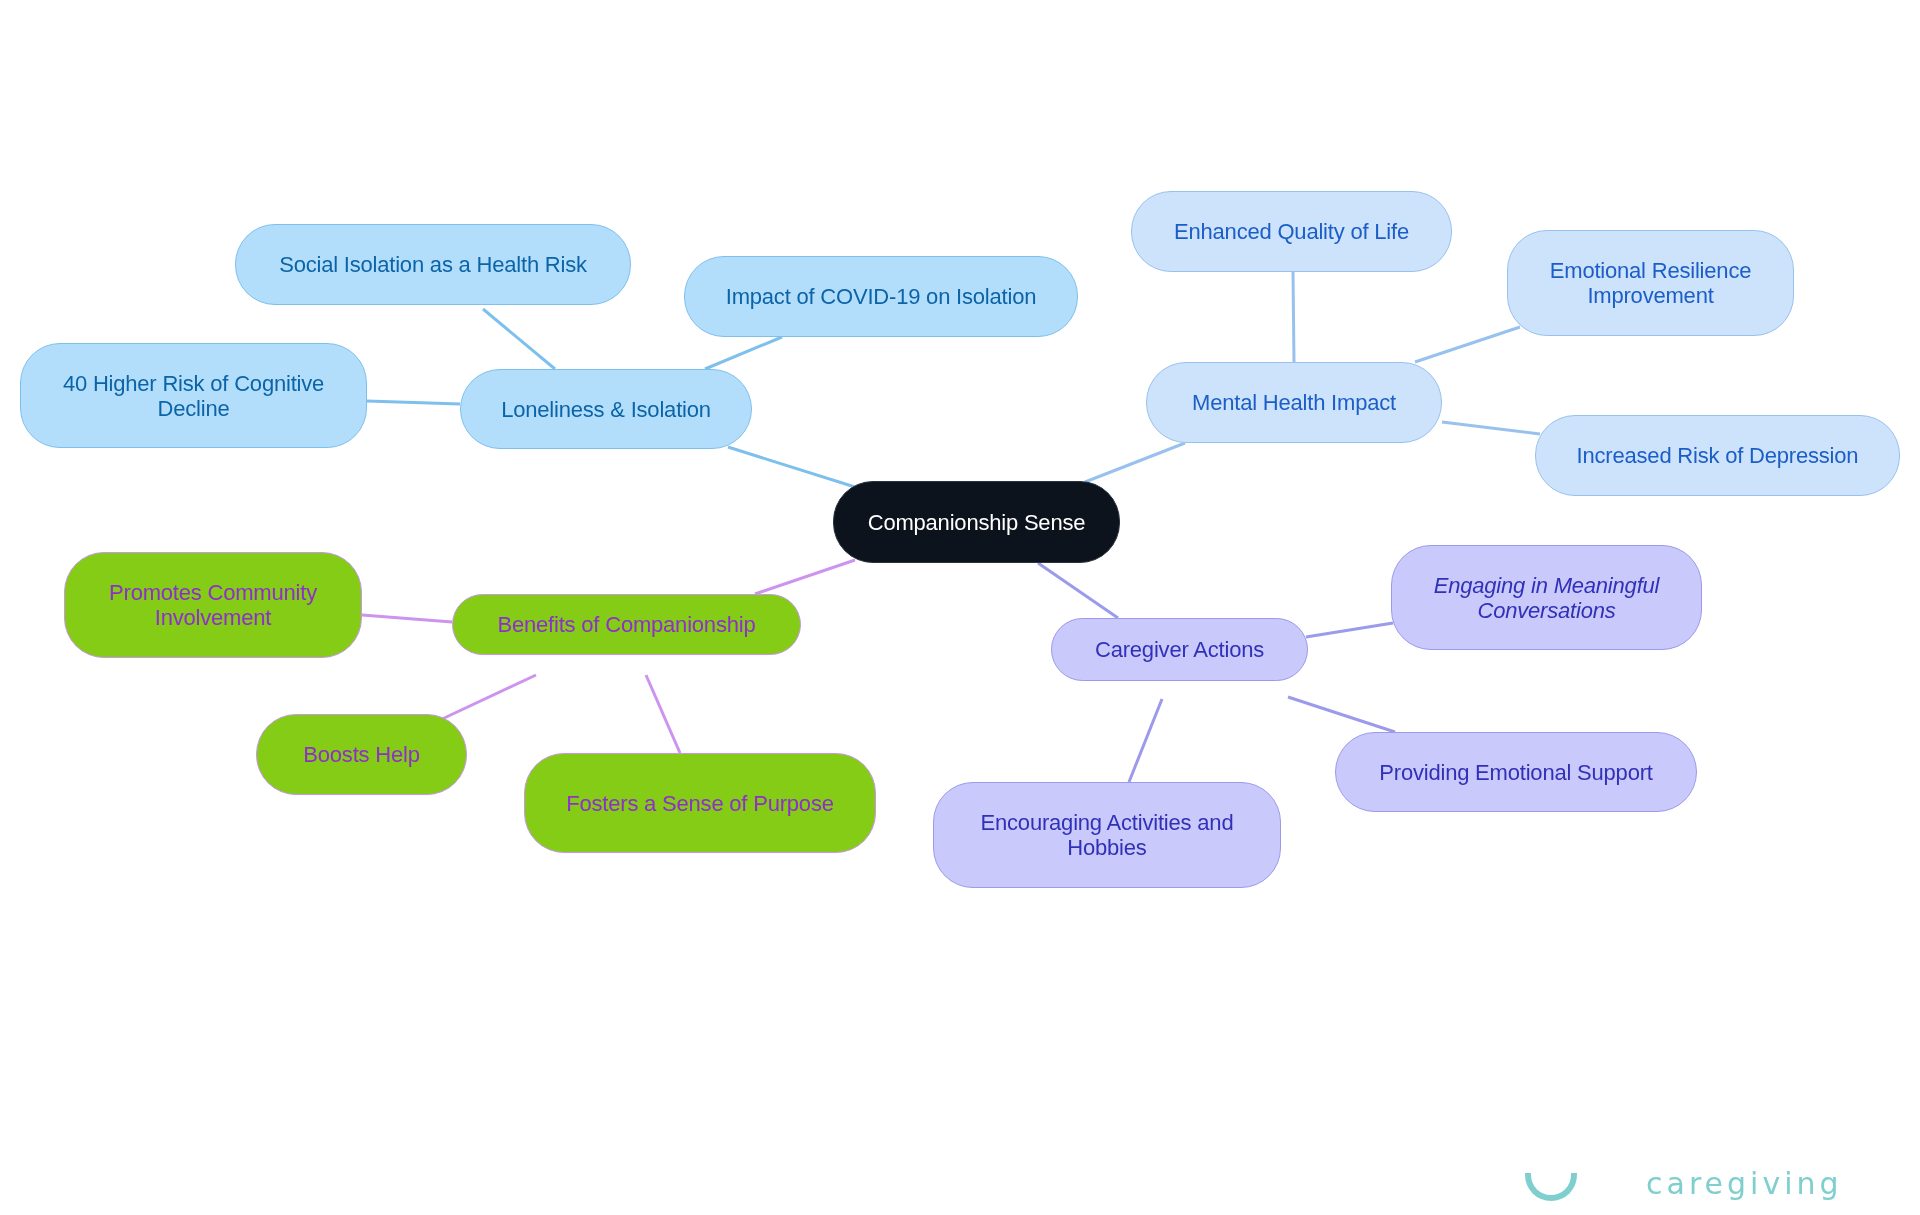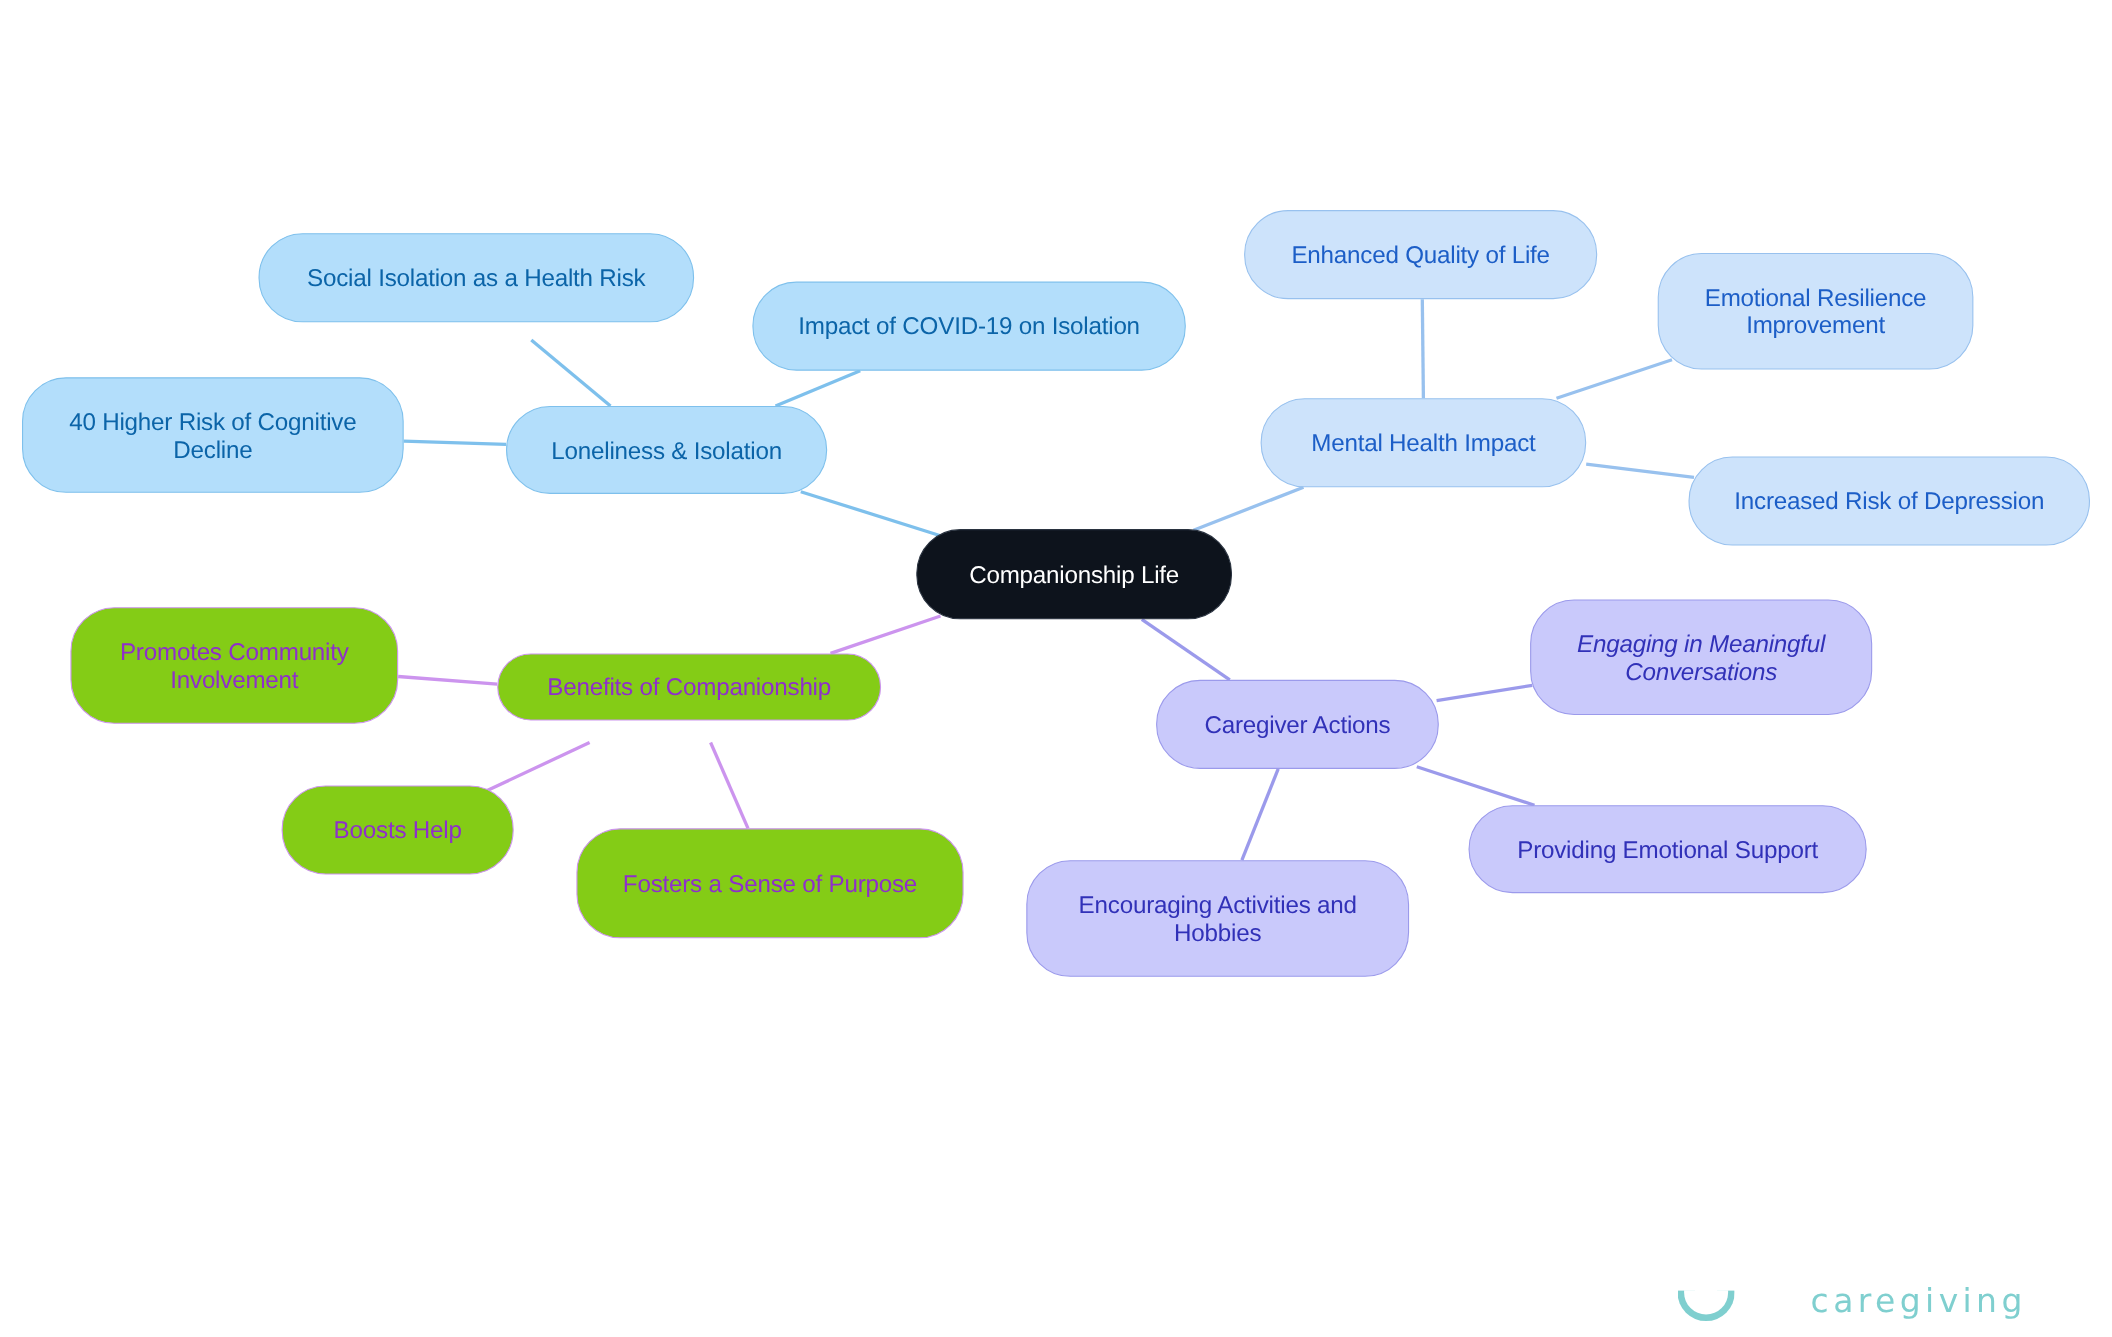--- a/index.html
+++ b/index.html
@@ -35,27 +35,27 @@
     <line x1="536" y1="675" x2="440" y2="720" stroke="#cc94ee"></line>
     <line x1="646" y1="675" x2="680" y2="753" stroke="#cc94ee"></line>
     <line x1="1038" y1="563" x2="1118" y2="618" stroke="#9b9aeb"></line>
     <line x1="1306" y1="637" x2="1393" y2="623" stroke="#9b9aeb"></line>
     <line x1="1288" y1="697" x2="1395" y2="732" stroke="#9b9aeb"></line>
     <line x1="1162" y1="699" x2="1129" y2="782" stroke="#9b9aeb"></line>
   </g>
 </svg>
 
 <div class="node root" style="left:833px;top:481px;width:287px;height:82px;">
-    <span>Companionship Life</span>
+    <span>Companionship Sense</span>
   </div>
 
 <div class="node c1" style="left:460px;top:369px;width:292px;height:80px;">
     <span>Loneliness &amp; Isolation</span>
   </div>
-<div class="node c1" style="left:235px;top:212px;width:396px;height:81px;">
+<div class="node c1" style="left:235px;top:224px;width:396px;height:81px;">
     <span>Social Isolation as a Health Risk</span>
   </div>
 <div class="node c1" style="left:684px;top:256px;width:394px;height:81px;">
     <span>Impact of COVID-19 on Isolation</span>
   </div>
 <div class="node c1" style="left:20px;top:343px;width:347px;height:105px;padding:0 34px;">
     <span>40 Higher Risk of Cognitive Decline</span>
   </div>
 
 <div class="node c2" style="left:1146px;top:362px;width:296px;height:81px;">
@@ -77,21 +77,21 @@
 <div class="node c3" style="left:64px;top:552px;width:298px;height:106px;padding:0 34px;">
     <span>Promotes Community Involvement</span>
   </div>
 <div class="node c3" style="left:256px;top:714px;width:211px;height:81px;">
     <span>Boosts Help</span>
   </div>
 <div class="node c3" style="left:524px;top:753px;width:352px;height:100px;">
     <span>Fosters a Sense of Purpose</span>
   </div>
 
-<div class="node c4" style="left:1051px;top:618px;width:257px;height:81px;">
+<div class="node c4" style="left:1051px;top:618px;width:257px;height:63px;">
     <span>Caregiver Actions</span>
   </div>
 <div class="node c4" style="left:1391px;top:545px;width:311px;height:105px;padding:0 34px;font-style:italic;">
     <span>Engaging in Meaningful Conversations</span>
   </div>
 <div class="node c4" style="left:1335px;top:732px;width:362px;height:80px;">
     <span>Providing Emotional Support</span>
   </div>
 <div class="node c4" style="left:933px;top:782px;width:348px;height:106px;padding:0 34px;">
     <span>Encouraging Activities and Hobbies</span>

